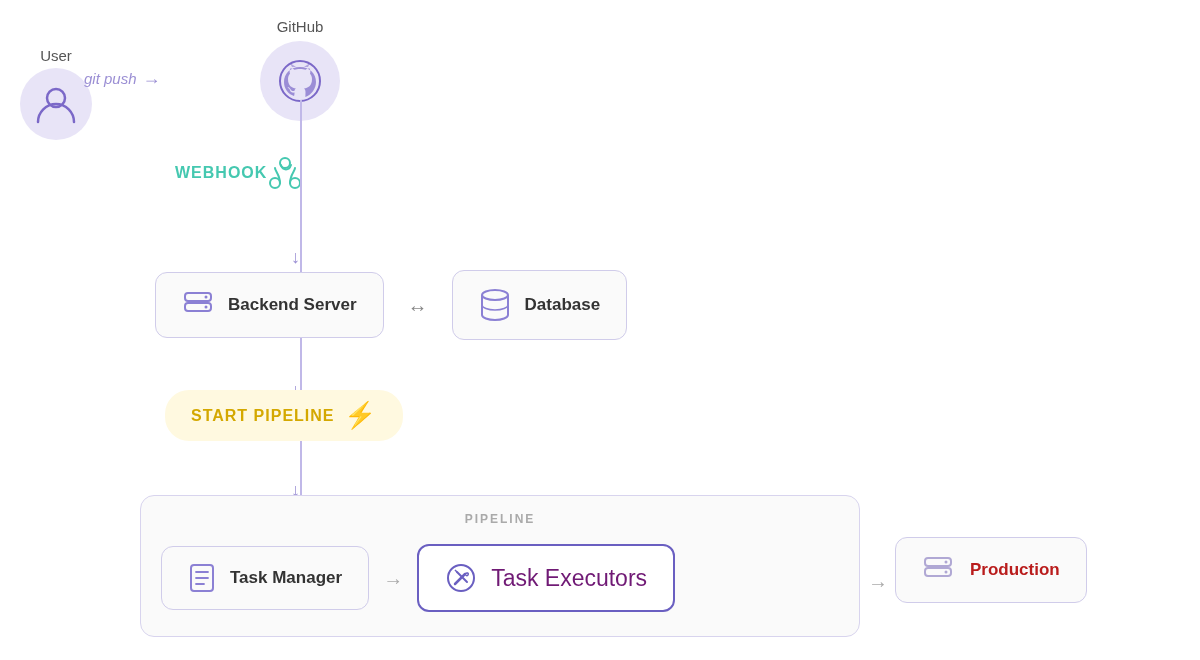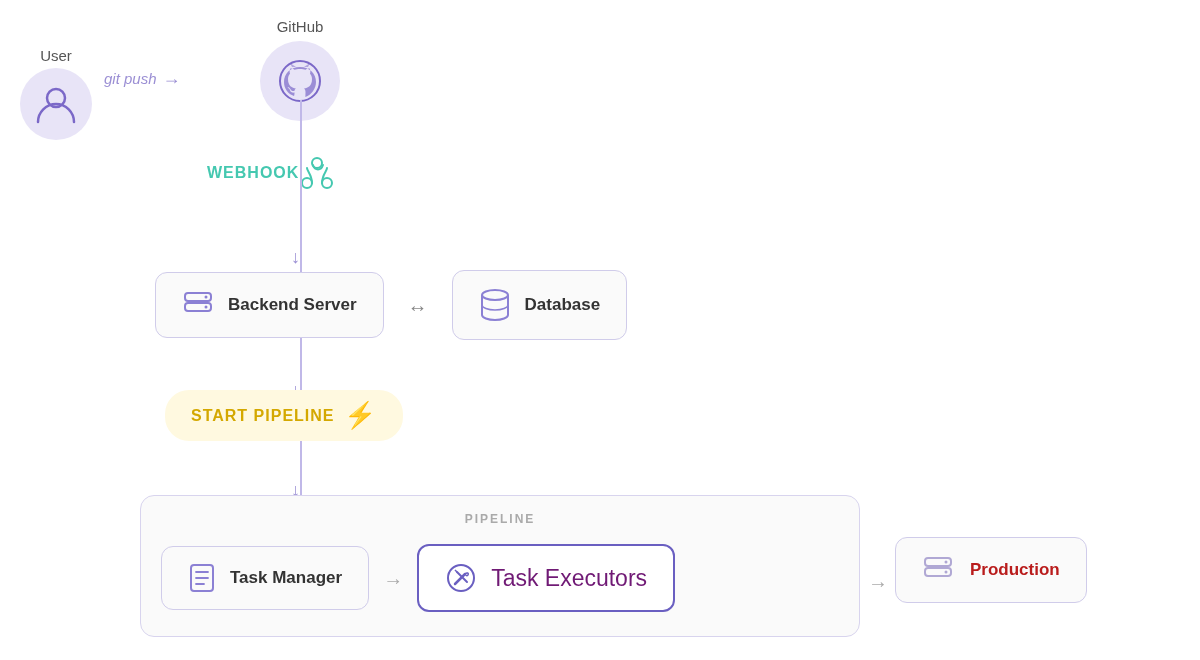--- a/index.html
+++ b/index.html
@@ -40,21 +40,21 @@
       background: #e8e4f7;
       border-radius: 50%;
       display: flex;
       align-items: center;
       justify-content: center;
     }
 
     
     .git-push {
       position: absolute;
-      left: 104px;
+      left: 84px;
       top: 68px;
       display: flex;
       align-items: center;
       gap: 6px;
     }
     .git-push-label {
       font-size: 15px;
       color: #9b8fd4;
       font-style: italic;
     }
@@ -84,21 +84,20 @@
       justify-content: center;
     }
 
     
     .webhook-row {
       position: absolute;
       left: 175px;
       top: 155px;
       display: flex;
       align-items: center;
-      margin-left: 32px;
     }
     .webhook-label {
       font-size: 16px;
       font-weight: 700;
       color: #45c8b0;
       letter-spacing: 1px;
     }
 
     
     .vline-1 {

